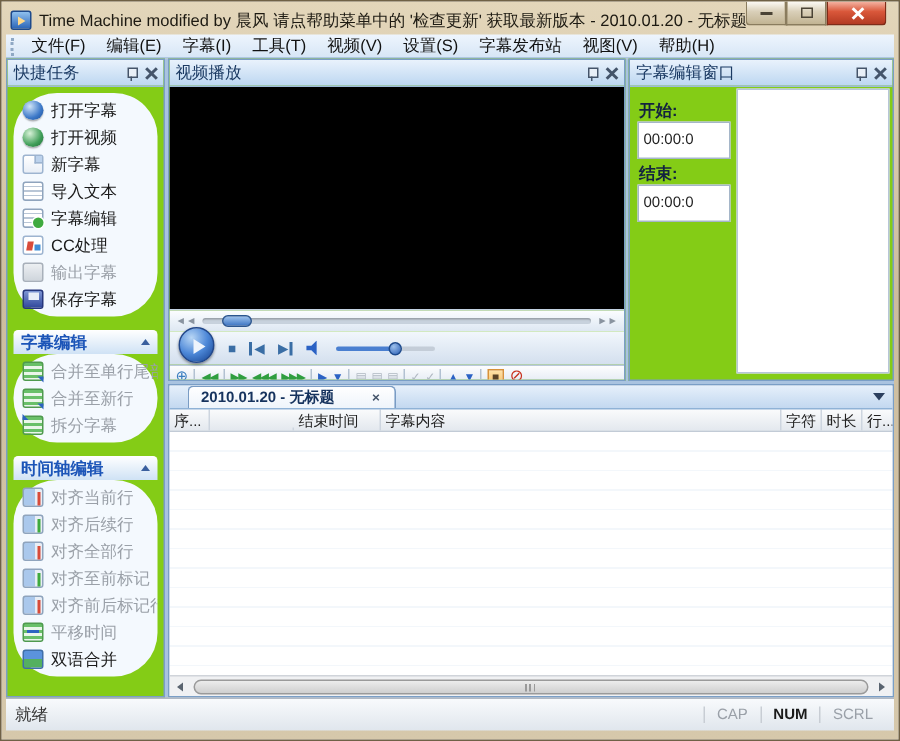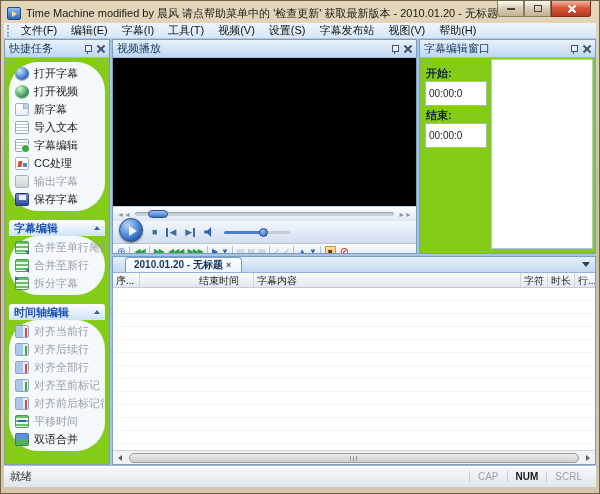--- a/index.html
+++ b/index.html
@@ -112,21 +112,21 @@
   #editor { left:415px; top:0; right:0; height:215px; }
   .editor-body { position:relative; height:calc(100% - 18px); font-size:11px; color:#13233f; }
   .ed-label { position:absolute; left:6px; font-weight:bold; }
   .ed-label.l1 { top:8px; } .ed-label.l2 { top:50px; }
   .ed-input { position:absolute; left:5px; width:62px; height:25px; border:1px solid #a5b6c9; background:#fff; font-size:10px; font-family:"Liberation Sans",sans-serif; color:#222; padding:0 0 0 3px; }
   .ed-input.i1 { top:23px; } .ed-input.i2 { top:65px; }
   .ed-textarea { position:absolute; left:71px; top:1px; right:2px; bottom:4px; background:#fff; border:1px solid #b7c6d8; resize:none; font-family:"Liberation Sans",sans-serif; }
   
   #grid { left:108px; top:217px; right:0; bottom:0; background:#fff; display:flex; flex-direction:column; }
   .tab-row { height:16px; background:linear-gradient(180deg,#e6f0fb,#c3d8f0); border-bottom:1px solid #8fb2d6; display:flex; align-items:flex-end; position:relative; flex:none; }
-  .tab { margin-left:12px; height:15px; display:flex; align-items:center; gap:1px; padding:0 8px;
+  .tab { margin-left:12px; height:15px; display:flex; align-items:center; gap:23px; padding:0 8px;
     background:linear-gradient(180deg,#ffffff,#eef4fb); border:1px solid #7a9cc4; border-bottom:none; border-radius:4px 4px 0 0;
     font-size:10px; font-weight:bold; color:#16335e;margin-top:28px; }
   .tab-close { font-size:9px; font-weight:bold; color:#44546a; border:1px solid transparent; padding:0 1px; }
   .tab-dd { position:absolute; right:5px; top:5px; width:0; height:0; border-left:4px solid transparent; border-right:4px solid transparent; border-top:5px solid #2b3f5e; }
   .grid-head { height:15px; display:flex; background:linear-gradient(180deg,#fafbfc,#e3e8ee); border-bottom:1px solid #c2cbd6; font-size:10px; color:#222; flex:none; }
   .gh { padding:1px 0 0 3px; border-right:1px solid #cdd5df; white-space:nowrap; overflow:hidden; flex:none; }
   .gh.c0{width:27px;} .gh.c1{width:56px;margin-top:12px;} .gh.c2{width:58px;} .gh.c3{flex:1;} .gh.c4{width:27px;} .gh.c5{width:27px;} .gh.c6{width:20px;border-right:none;}
   .grid-body { flex:1; background:repeating-linear-gradient(180deg,#ffffff 0 12px,#f3f7fb 12px 13px); }
   .hscroll { height:14px; background:#f0f1f3; border-top:1px solid #d0d4da; display:flex; align-items:center; flex:none; position:relative; }
   .sb-arrow { width:14px; height:12px; display:flex; align-items:center; justify-content:center; }

